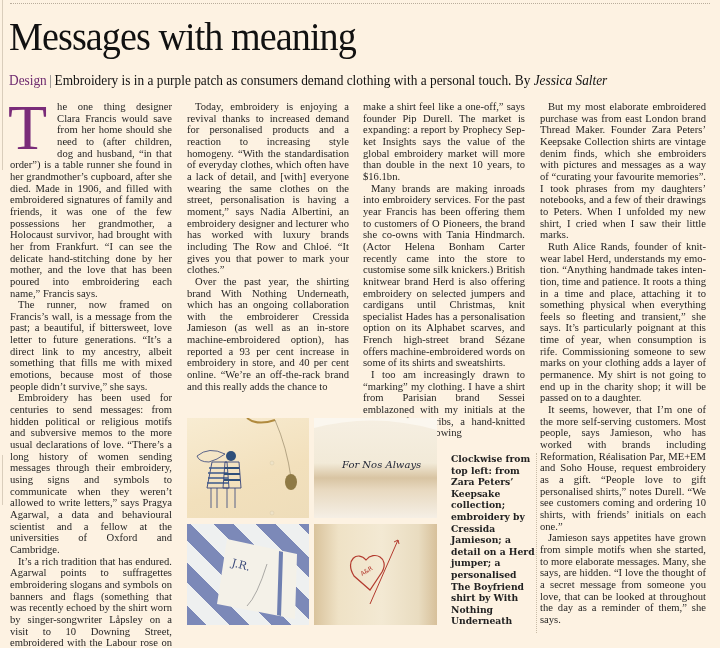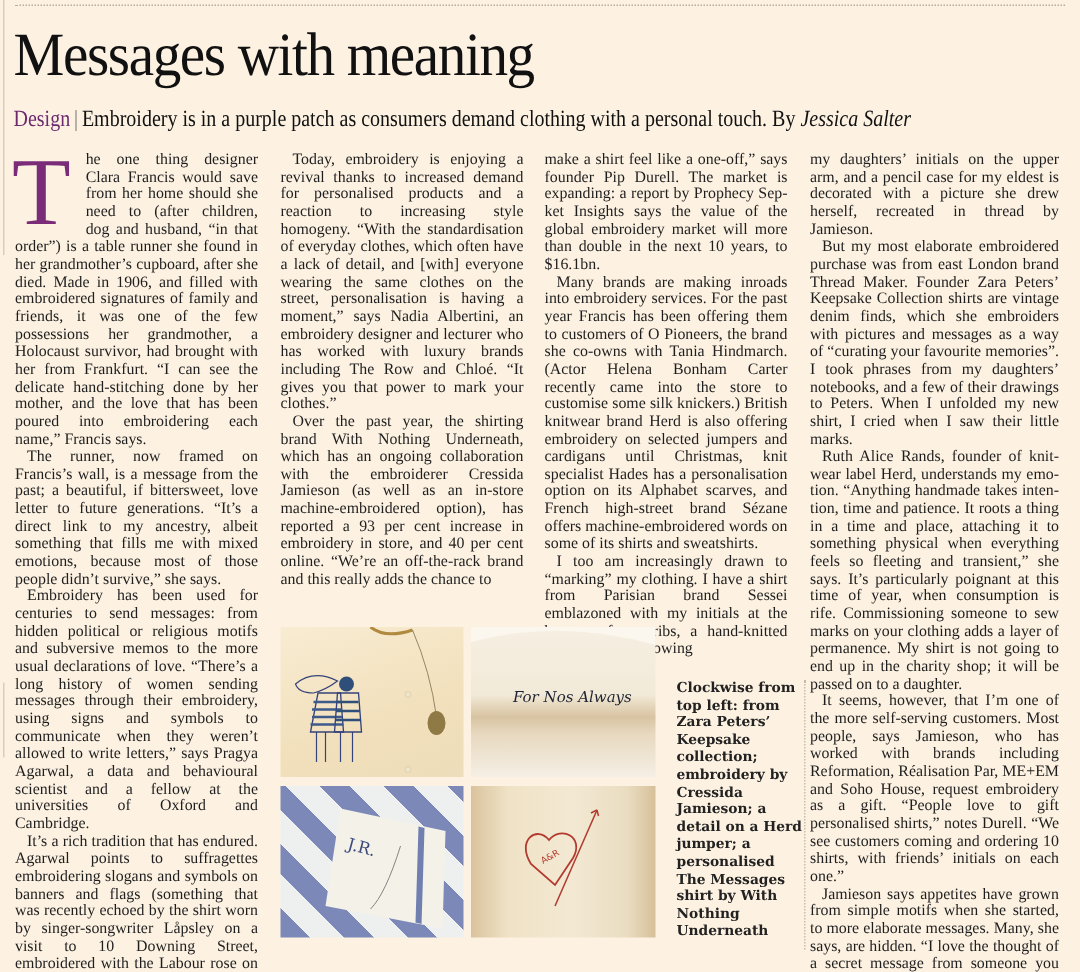--- a/index.html
+++ b/index.html
@@ -106,21 +106,20 @@
   <p>Over the past year, the shirting brand With Nothing Underneath, which has an ongoing collaboration with the embroiderer Cressida Jamieson (as well as an in-store machine-embroidered option), has reported a 93 per cent increase in embroidery in store, and 40 per cent online. “We’re an off-the-rack brand and this really adds the chance to</p>
 </div>
 
 <div class="col c3">
   <p class="first">make a shirt feel like a one-off,” says founder Pip Durell. The market is expanding: a report by Prophecy Sep­ket Insights says the value of the global embroidery market will more than dou­ble in the next 10 years, to $16.1bn.</p>
   <p>Many brands are making inroads into embroidery services. For the past year Francis has been offering them to cus­tomers of O Pioneers, the brand she co-owns with Tania Hindmarch. (Actor Helena Bonham Carter recently came into the store to customise some silk knickers.) British knitwear brand Herd is also offering embroidery on selected jumpers and cardigans until Christmas, knit specialist Hades has a personalisa­tion option on its Alphabet scarves, and French high-street brand Sézane offers machine-embroidered words on some of its shirts and sweatshirts.</p>
   <p>I too am increasingly drawn to “mark­ing” my clothing. I have a shirt from Parisian brand Sessei emblazoned with my initials at the bottom of my ribs, a hand-knitted Herd cardigan showing</p>
 </div>
 
 <div class="col c4">
-  <p class="first">my daughters’ initials on the upper arm, and a pencil case for my eldest is deco­rated with a picture she drew herself, recreated in thread by Jamieson.</p>
   <p>But my most elaborate embroidered purchase was from east London brand Thread Maker. Founder Zara Peters’ Keepsake Collection shirts are vintage denim finds, which she embroiders with pictures and messages as a way of “curating your favourite memories”. I took phrases from my daughters’ note­books, and a few of their drawings to Peters. When I unfolded my new shirt, I cried when I saw their little marks.</p>
   <p>Ruth Alice Rands, founder of knit­wear label Herd, understands my emo­tion. “Anything handmade takes inten­tion, time and patience. It roots a thing in a time and place, attaching it to some­thing physical when everything feels so fleeting and transient,” she says. It’s par­ticularly poignant at this time of year, when consumption is rife. Commission­ing someone to sew marks on your clothing adds a layer of permanence. My shirt is not going to end up in the charity shop; it will be passed on to a daughter.</p>
   <p>It seems, however, that I’m one of the more self-serving customers. Most peo­ple, says Jamieson, who has worked with brands including Reformation, Réalisation Par, ME+EM and Soho House, request embroidery as a gift. “People love to gift personalised shirts,” notes Durell. “We see customers coming and ordering 10 shirts, with friends’ ini­tials on each one.”</p>
   <p>Jamieson says appetites have grown from simple motifs when she started, to more elaborate messages. Many, she says, are hidden. “I love the thought of a secret message from someone you love, that can be looked at throughout the day as a reminder of them,” she says.</p>
 </div>
 
 <div class="photos">
   <div class="photo p1">
     <svg width="122" height="100" viewBox="0 0 122 100">
       <path d="M60 0 Q70 8 88 2" stroke="#b08a3e" stroke-width="2" fill="none"></path>
@@ -154,14 +153,14 @@
   <div class="photo p4">
     <svg width="123" height="101" viewBox="0 0 123 101">
       <path d="M52 36 C44 26 30 36 40 52 L56 66 L68 48 C76 34 60 26 52 36Z" fill="none" stroke="#b33a2e" stroke-width="1.2"></path>
       <path d="M84 16 L56 80" stroke="#b33a2e" stroke-width="1"></path>
       <path d="M84 16 L80 18 M84 16 L85 20" stroke="#b33a2e" stroke-width="1"></path>
       <text x="48" y="52" font-family="DejaVu Sans, sans-serif" font-size="6" fill="#b33a2e" transform="rotate(-30 48 52)">A&amp;R</text>
     </svg>
   </div>
 </div>
 
-<div class="caption">Clockwise from top left: from Zara Peters’ Keepsake collection; embroidery by Cressida Jamieson; a detail on a Herd jumper; a personalised The Messages shirt by With Nothing Underneath</div>
+<div class="caption">Clockwise from top left: from Zara Peters’ Keepsake collection; embroidery by Cressida Jamieson; a detail on a Herd jumper; a personalised The Boyfriend shirt by With Nothing Underneath</div>
 <div class="caption-rule"></div>
 
 </body></html>

